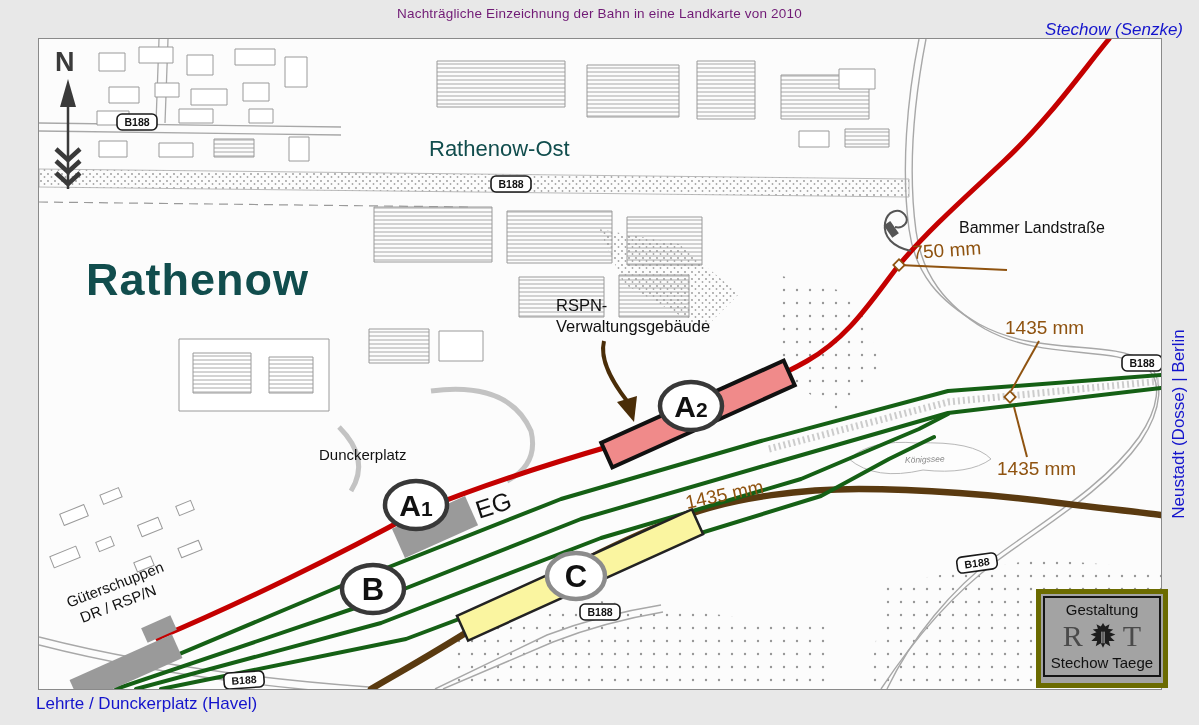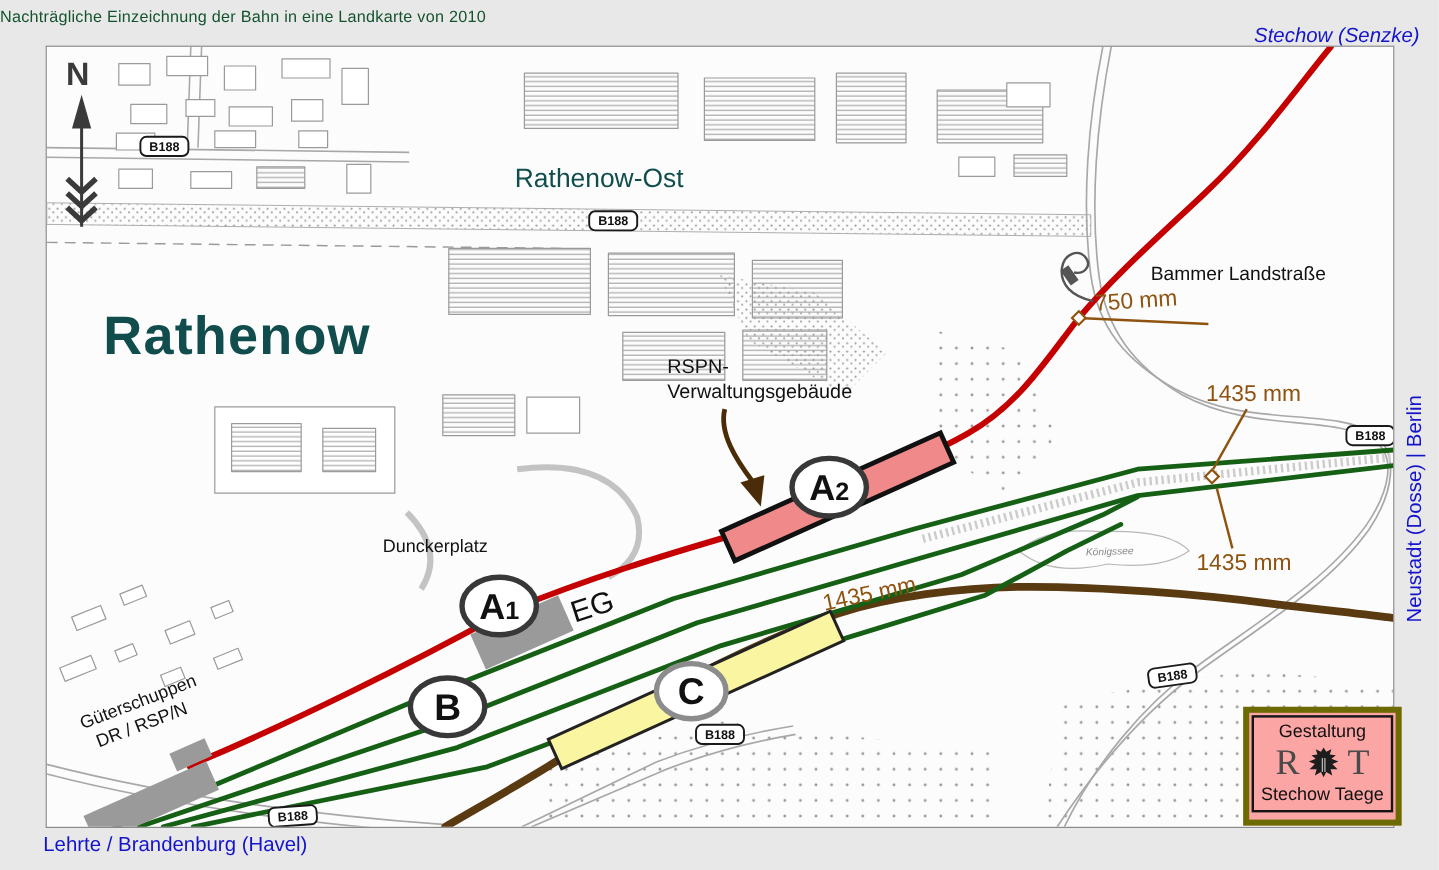--- a/index.html
+++ b/index.html
@@ -1,56 +1,56 @@
 <!DOCTYPE html>
 <html><head>
 <meta charset="utf-8">
 <style>
   html,body{margin:0;padding:0;}
   .page{
     position:relative;width:1199px;height:725px;background:#e8e8e8;
     font-family:"Liberation Sans",sans-serif;overflow:hidden;
   }
   .page-title{
-    position:absolute;top:6px;left:0;right:0;text-align:left;
-    font-size:13.5px;color:#14532d;letter-spacing:.2px;
+    position:absolute;top:6px;left:0;right:0;text-align:center;
+    font-size:13.5px;color:#701a75;letter-spacing:.2px;
   }
   .corridor{position:absolute;color:#1414cc;font-size:17px;white-space:nowrap;}
   .corridor.stechow{top:20px;right:16px;font-style:italic;}
   .corridor.lehrte{top:694px;left:36px;}
   .corridor.neustadt{
     left:1179px;top:424px;transform:translate(-50%,-50%) rotate(-90deg);
   }
   .map-frame{
     position:absolute;left:38px;top:38px;width:1122px;height:650px;
     background:#fcfcfc;border:1px solid #8a8a8a;box-sizing:content-box;
   }
   svg text{font-family:"Liberation Sans",sans-serif;}
   .credit-box{
     position:absolute;left:1036px;top:589px;width:122px;height:89px;
-    background:#fca5a5;border:5px solid #6b6b00;
+    background:#a3a3a3;border:5px solid #6b6b00;
   }
   .credit-inner{
     margin:2px;height:81px;border:2px solid #151515;
     display:flex;flex-direction:column;align-items:center;justify-content:space-between;
     padding:3px 0 4px 0;box-sizing:border-box;
   }
   .credit-title,.credit-name{font-size:15px;color:#111;}
   .credit-mid{display:flex;align-items:center;gap:5px;}
   .credit-initial{font-family:"Liberation Serif",serif;font-size:30px;color:#4a4a4a;line-height:1;}
 </style>
 </head>
 <body>
 
 <div class="page">
 
   <div class="page-title">Nachträgliche Einzeichnung der Bahn in eine Landkarte von 2010</div>
   <div class="corridor stechow">Stechow (Senzke)</div>
   <div class="corridor neustadt">Neustadt (Dosse) | Berlin</div>
-  <div class="corridor lehrte">Lehrte / Brandenburg (Havel)</div>
+  <div class="corridor lehrte">Lehrte / Dunckerplatz (Havel)</div>
 
   <div class="map-frame">
     <svg width="1122" height="650" viewBox="0 0 1122 650">
       <defs>
         <pattern id="hlines" width="4" height="4" patternUnits="userSpaceOnUse">
           <line x1="0" y1="1" x2="4" y2="1" stroke="#a8a8a8" stroke-width="1"></line>
         </pattern>
         <pattern id="stipple" width="7" height="7" patternUnits="userSpaceOnUse">
           <circle cx="2" cy="2" r="0.9" fill="#969696"></circle>
           <circle cx="5.5" cy="5" r="0.9" fill="#a5a5a5"></circle>

